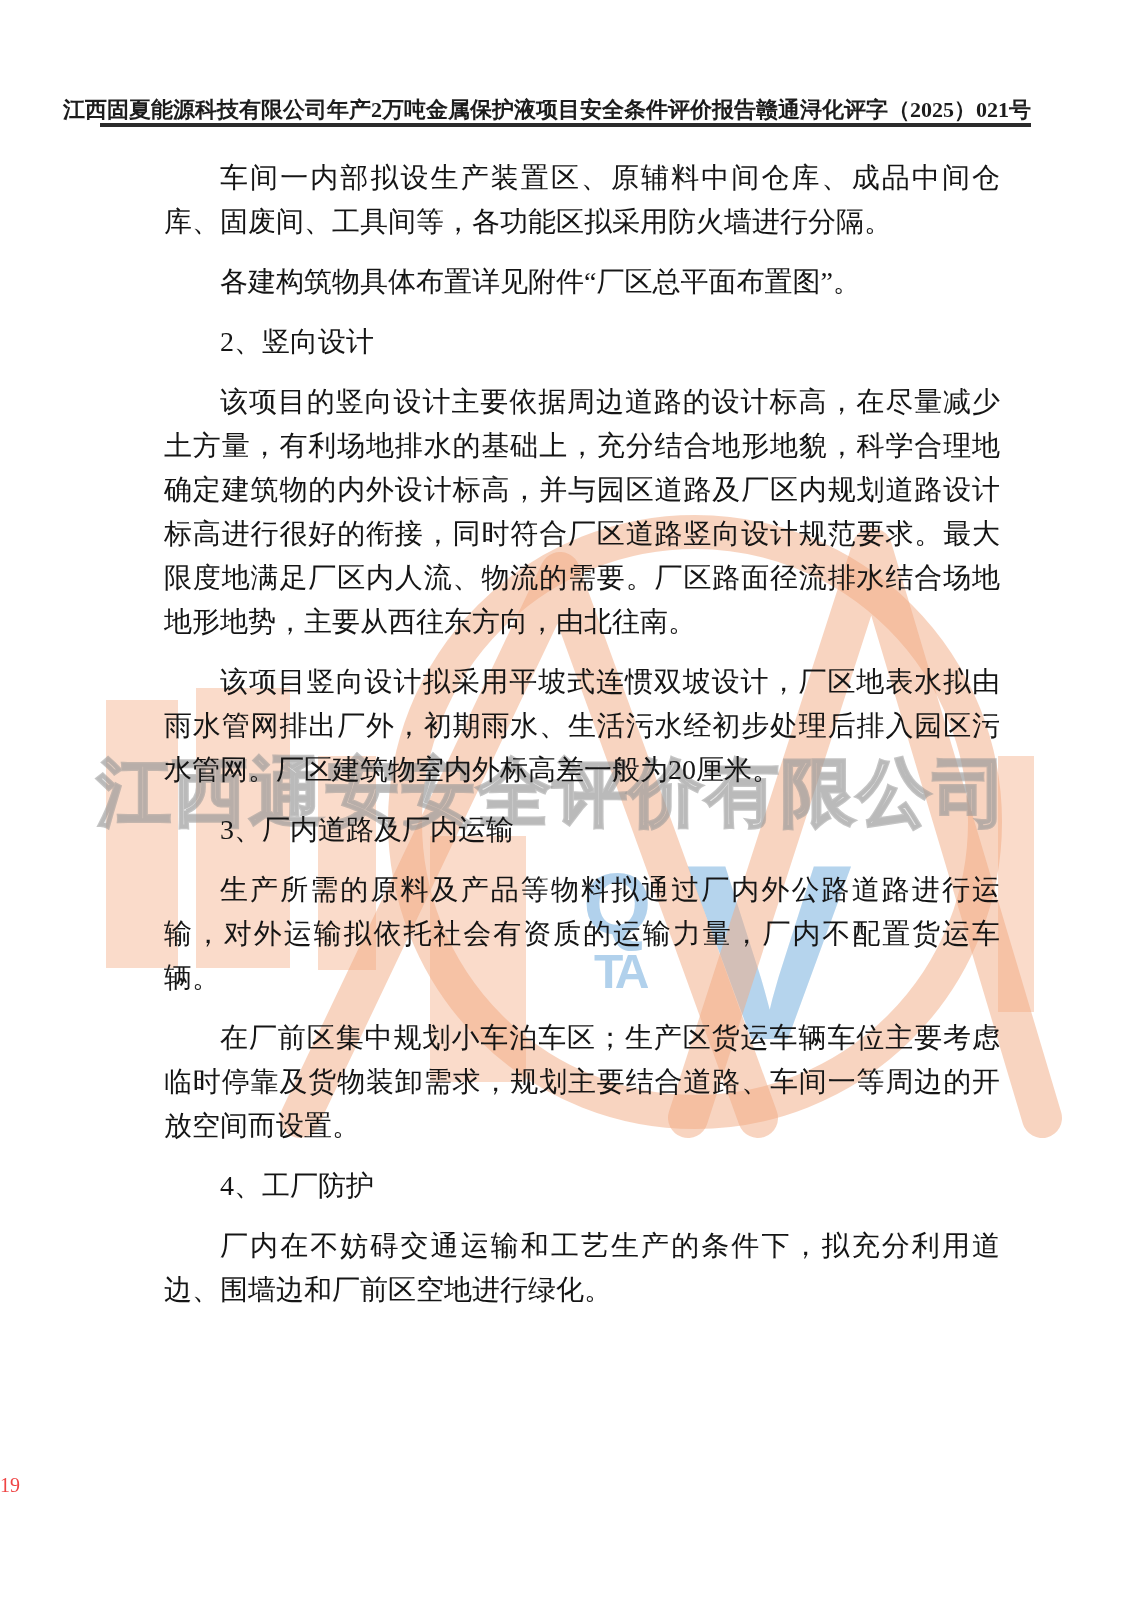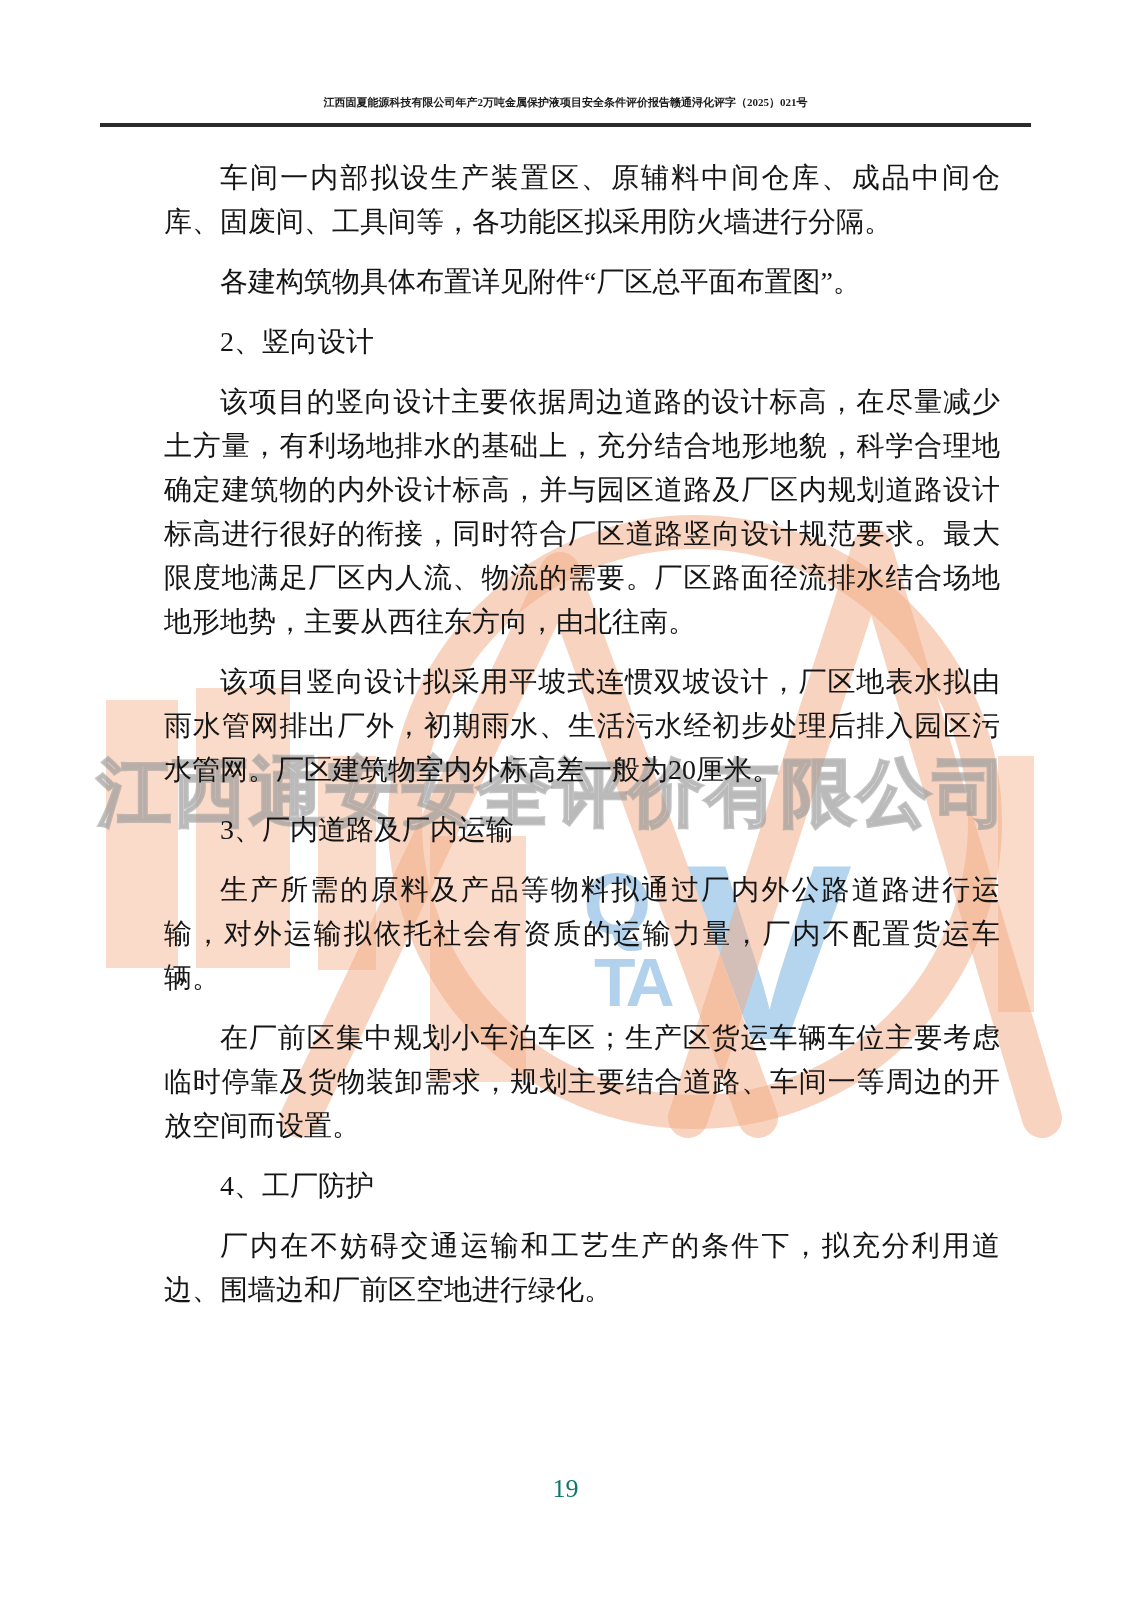--- a/index.html
+++ b/index.html
@@ -8,51 +8,51 @@
     overflow:hidden;font-family:"Liberation Serif","DejaVu Serif",serif;
     margin:0 auto;
   }
   
   .wm-layer{position:absolute;inset:0;pointer-events:none;}
   .wm-letter{
     position:absolute;font-family:"Liberation Sans","DejaVu Sans",sans-serif;
     font-weight:bold;color:#a9cdea;opacity:.9;line-height:1;
   }
   .wm-q{left:583px;top:860px;font-size:88px;}
-  .wm-ta{left:594px;top:948px;font-size:68px;letter-spacing:-5px;text-align:center;}
+  .wm-ta{left:594px;top:948px;font-size:48px;letter-spacing:-5px;text-align:center;}
   .wm-v{left:686px;top:828px;font-size:250px;opacity:.85;}
   .wm-company{
     position:absolute;left:97px;top:756px;width:905px;white-space:nowrap;
     font-family:"Liberation Sans","DejaVu Sans",sans-serif;font-weight:bold;
     font-size:74px;letter-spacing:2px;line-height:1;
     color:rgba(173,173,173,0.30);
     text-align:center;
     -webkit-text-stroke:2.5px rgba(150,150,150,0.55);
   }
   
   .header{
     position:absolute;left:100px;top:95px;width:931px;
-    display:flex;justify-content:center;align-items:flex-end;
-    font-size:11px;font-weight:bold;color:#1c1c1c;white-space:nowrap;
+    display:flex;justify-content:flex-end;align-items:flex-end;
+    font-size:22px;font-weight:bold;color:#1c1c1c;white-space:nowrap;
   }
   .header-rule{
     position:absolute;left:100px;top:123px;width:931px;height:0;
     border-top:4px solid #2b2b2b;
   }
   
   .content{
     position:absolute;left:148px;top:140px;width:868px;
     font-size:28px;line-height:44px;color:#151515;
     text-align:justify;text-justify:inter-ideograph;
   }
   .para{margin:16px;text-indent:2em;}
   
   .footer{
-    position:absolute;left:0;top:1474px;width:100%;text-align:center;
-    font-size:26px;color:#0f766e;
+    position:absolute;left:0;top:1474px;width:100%;
+    font-size:20px;color:#ef4444;
   }
 </style>
 </head>
 <body>
 
 <div class="page">
 
   <div class="wm-layer">
     <span class="wm-letter wm-q">Q</span>
     <span class="wm-letter wm-ta">TA</span>

